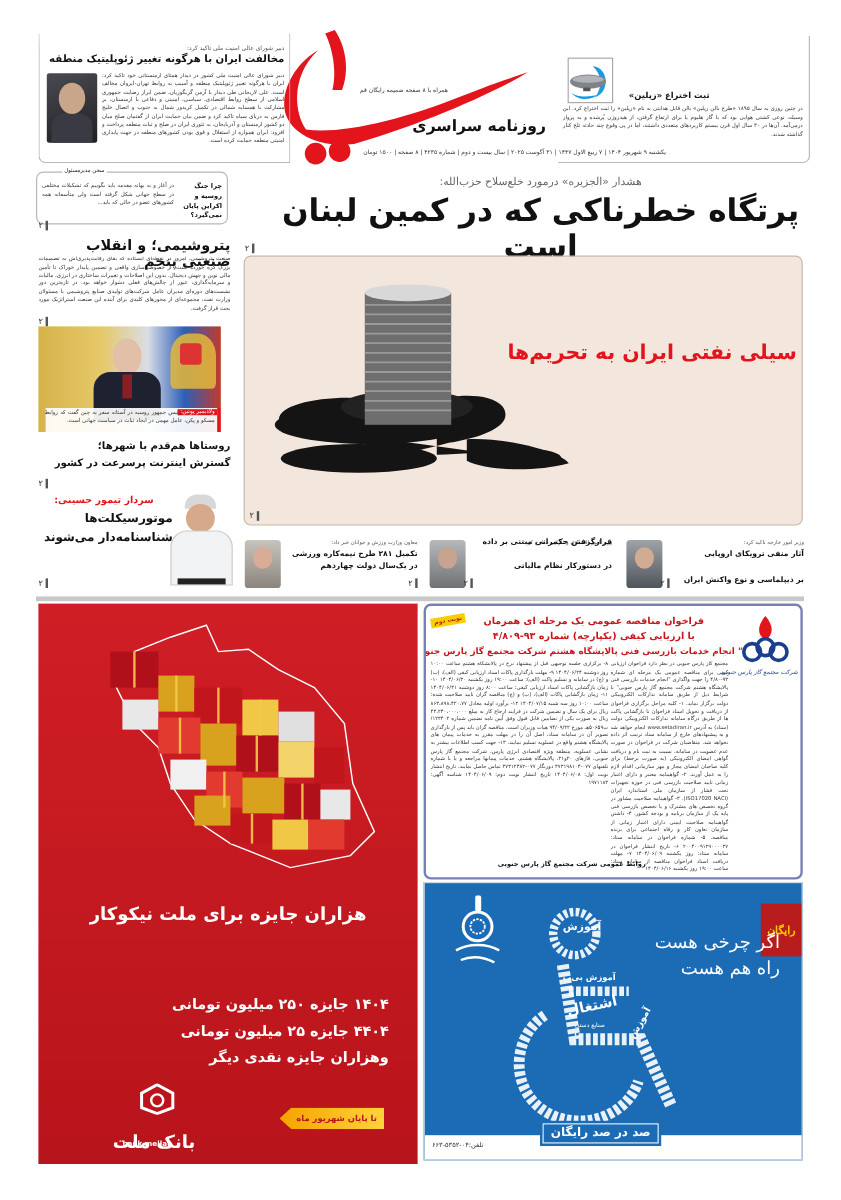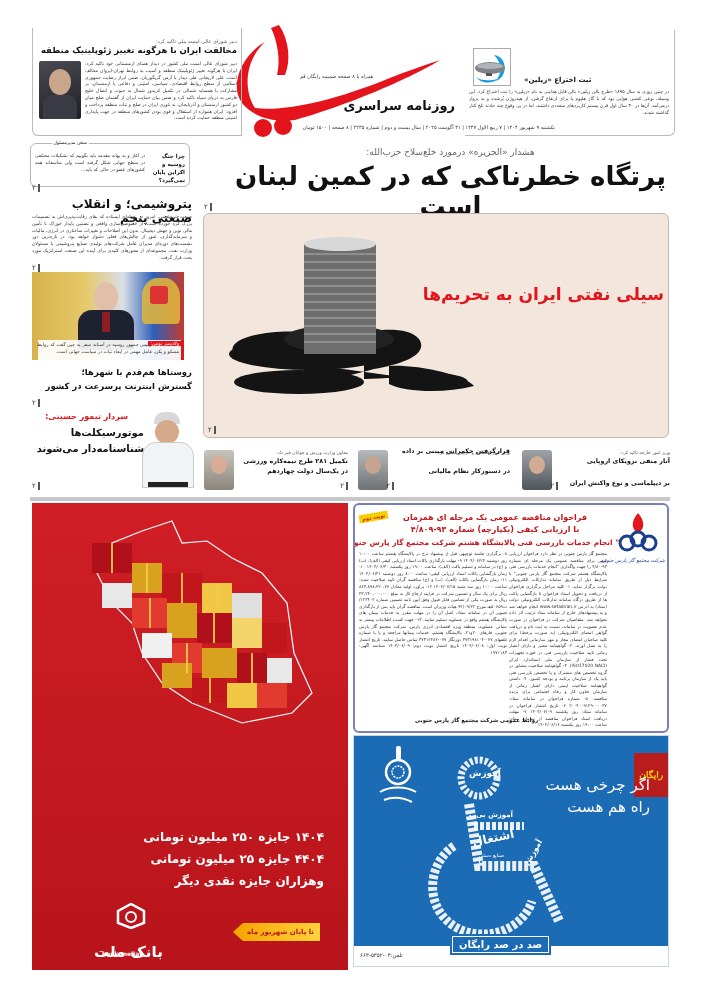--- a/index.html
+++ b/index.html
@@ -186,20 +186,21 @@
         <line x1="115" y1="60" x2="115" y2="90"></line>
         <line x1="150" y1="70" x2="150" y2="100"></line>
       <line x1="185" y1="80" x2="185" y2="110"></line>
         <line x1="118" y1="95" x2="118" y2="125"></line>
         <line x1="182" y1="110" x2="182" y2="140"></line>
       <line x1="155" y1="140" x2="155" y2="170"></line>
         <line x1="220" y1="150" x2="220" y2="180"></line>
         <line x1="178" y1="175" x2="178" y2="200"></line>
     </g>
   </svg>
+  <div class="abs bold center" style="left:0;top:250px;width:316px;font-size:15px;color:#fff;">هزاران جایزه برای ملت نیکوکار</div>
   <div class="abs bold" style="right:24px;top:327px;font-size:12px;color:#fff;">۱۴۰۴ جایزه ۲۵۰ میلیون تومانی</div>
   <div class="abs bold" style="right:24px;top:349px;font-size:12px;color:#fff;">۴۴۰۴ جایزه ۲۵ میلیون تومانی</div>
   <div class="abs bold" style="right:24px;top:371px;font-size:12px;color:#fff;">وهزاران جایزه نقدی دیگر</div>
   <div class="abs bold" style="right:28px;top:420px;background:linear-gradient(90deg,#f5a300,#ffd33a);color:#b8141b;font-size:7px;padding:5px 6px 5px 14px;clip-path:polygon(10px 0,100% 0,100% 100%,10px 100%,0 50%);">تا پایان شهریور ماه</div>
   <svg width="30" height="26" viewBox="0 0 30 26" style="position:absolute;left:84px;top:400px">
     <path d="M15 1 L 28 8 L 28 20 L 15 25 L 2 20 L 2 8 Z" fill="none" stroke="#fff" stroke-width="2.5"></path>
     <circle cx="15" cy="14" r="5" fill="none" stroke="#fff" stroke-width="2"></circle>
   </svg>
   <div class="abs bold" style="left:62px;top:440px;font-size:15px;color:#fff;">بانک ملت</div>
   <div class="abs bold" style="left:70px;top:447px;font-size:6px;color:#fff;direction:ltr;">bank mellat</div>

